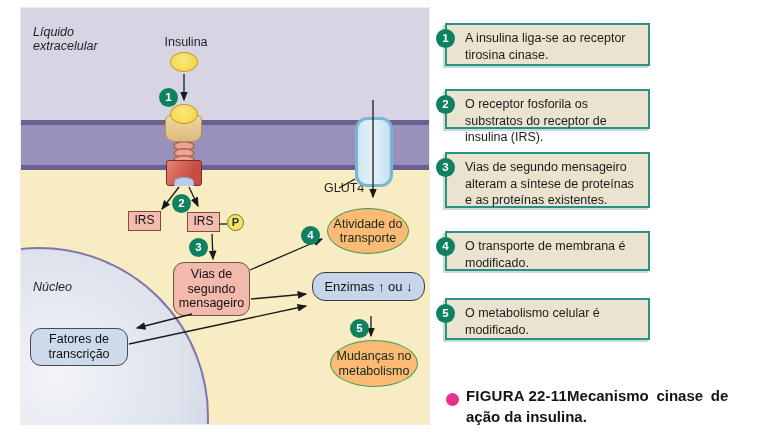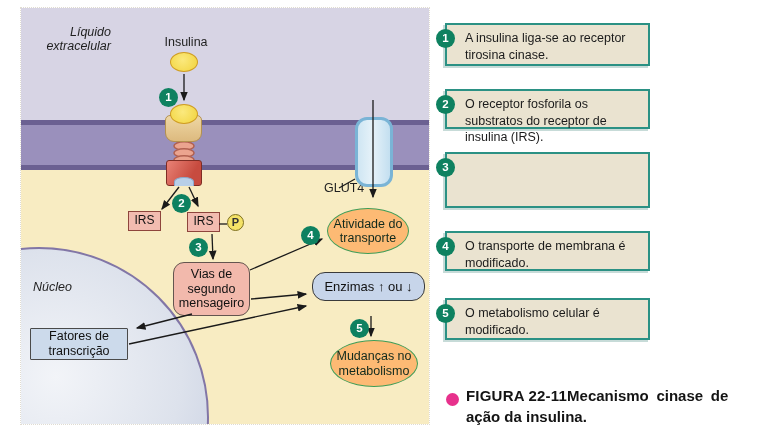--- a/index.html
+++ b/index.html
@@ -8,42 +8,42 @@
 
   
   .panel{position:absolute;left:21px;top:8px;width:408px;height:416px;
          background:#f8ecc2;overflow:hidden;outline:1px dotted #e0dcd2;}
   .extracell{position:absolute;left:0;top:0;width:408px;height:112px;background:#d7d4e4;}
   .membrane{position:absolute;left:0;top:112px;width:408px;height:50px;background:#9a90bc;
             border-top:5px solid #6b6092;border-bottom:5px solid #6b6092;box-sizing:border-box;}
   .nucleus{position:absolute;left:-152px;top:239px;width:340px;height:340px;border-radius:50%;
            border:2.5px solid #8276a6;box-sizing:border-box;
            background:radial-gradient(circle at 55% 38%, #f2f4f8 0%, #dde2ec 45%, #c3cbdf 78%, #b9c1d6 100%);}
-  .dlabel{position:absolute;font-size:12.5px;line-height:1.15;color:#1f1f1f;text-align:right;}
+  .dlabel{position:absolute;font-size:12.5px;line-height:1.15;color:#1f1f1f;}
   .italic{font-style:italic;}
   svg.lay{position:absolute;left:0;top:0;pointer-events:none;}
 
   .ins-oval{position:absolute;width:28px;height:20px;border-radius:50%;
             background:radial-gradient(circle at 45% 38%,#fbe97e,#f1d33c);border:1.5px solid #cf9c22;box-sizing:border-box;}
   .cup{position:absolute;left:144px;top:107px;width:37px;height:27px;border-radius:5px 5px 9px 9px;
        background:linear-gradient(180deg,#eed7a4,#ddba7f);border:1.5px solid #b3914f;box-sizing:border-box;}
   .kinase{position:absolute;left:145px;top:152px;width:36px;height:26px;border-radius:3px;
           background:linear-gradient(120deg,#e98276,#c74b3f 70%);border:1.5px solid #7e2d24;box-sizing:border-box;}
   .notch{position:absolute;left:153px;top:169px;width:20px;height:9px;border-radius:100% 100% 0 0;
          background:#b8cfe8;border:1.5px solid #8aa9cd;border-bottom:none;box-sizing:border-box;}
   .irs{position:absolute;width:33px;height:20px;background:#f2bcb0;border:1.5px solid #8e453c;
        box-sizing:border-box;font-size:12px;text-align:center;line-height:17px;color:#111;}
   .pcircle{position:absolute;left:206px;top:206px;width:17px;height:17px;border-radius:50%;
            background:#f4e267;border:1.5px solid #7d6f1f;box-sizing:border-box;
            font-size:11px;font-weight:bold;text-align:center;line-height:14px;color:#333;}
   .roundbox{position:absolute;box-sizing:border-box;display:flex;align-items:center;justify-content:center;
             text-align:center;font-size:12.5px;line-height:1.18;color:#111;}
   .vias{left:152px;top:254px;width:77px;height:54px;border-radius:11px;background:#f2b9ac;border:1.5px solid #64554f;}
   .enzimas{left:291px;top:264px;width:113px;height:29px;border-radius:13px;background:#c7d5ea;border:1.5px solid #3a3a3a;font-size:13px;}
-  .fatores{left:9px;top:320px;width:98px;height:32px;border-radius:1px;background:#ccdaeb;border:1.5px solid #4a4a4a;}
+  .fatores{left:9px;top:320px;width:98px;height:38px;border-radius:11px;background:#ccdaeb;border:1.5px solid #4a4a4a;}
   .goval{position:absolute;border-radius:50%;background:#fdba74;border:1.5px solid #3f9d58;box-sizing:border-box;
          display:flex;align-items:center;justify-content:center;text-align:center;font-size:12.5px;line-height:1.15;color:#10291c;}
   .glut4{position:absolute;left:334px;top:109px;width:38px;height:70px;border-radius:12px;
          background:linear-gradient(90deg,#cfe6f3,#e6f2f9 45%,#c3dff0);border:3px solid #7ab4d6;box-sizing:border-box;}
   .marker{position:absolute;width:19px;height:19px;border-radius:50%;background:#0e8160;color:#fff;
           font-size:11.5px;font-weight:bold;text-align:center;line-height:19px;z-index:6;}
 
   
   .step-box{position:absolute;left:445px;width:205px;background:#eae3d0;border:2px solid #2b9184;
             box-sizing:border-box;box-shadow:-2px 2px 0 rgba(30,110,100,0.25);
@@ -129,20 +129,21 @@
   <div class="step-box" style="top:23px;height:43px;">
     <div class="marker">1</div>
     <span>A insulina liga-se ao receptor tirosina cinase.</span>
   </div>
   <div class="step-box" style="top:89px;height:40px;">
     <div class="marker">2</div>
     <span>O receptor fosforila os substratos do receptor de insulina (IRS).</span>
   </div>
   <div class="step-box" style="top:152px;height:56px;">
     <div class="marker">3</div>
+    <span>Vias de segundo mensageiro alteram a síntese de proteínas e as proteínas existentes.</span>
   </div>
   <div class="step-box" style="top:231px;height:40px;">
     <div class="marker">4</div>
     <span>O transporte de membrana é modificado.</span>
   </div>
   <div class="step-box" style="top:298px;height:42px;">
     <div class="marker">5</div>
     <span>O metabolismo celular é modificado.</span>
   </div>
 

